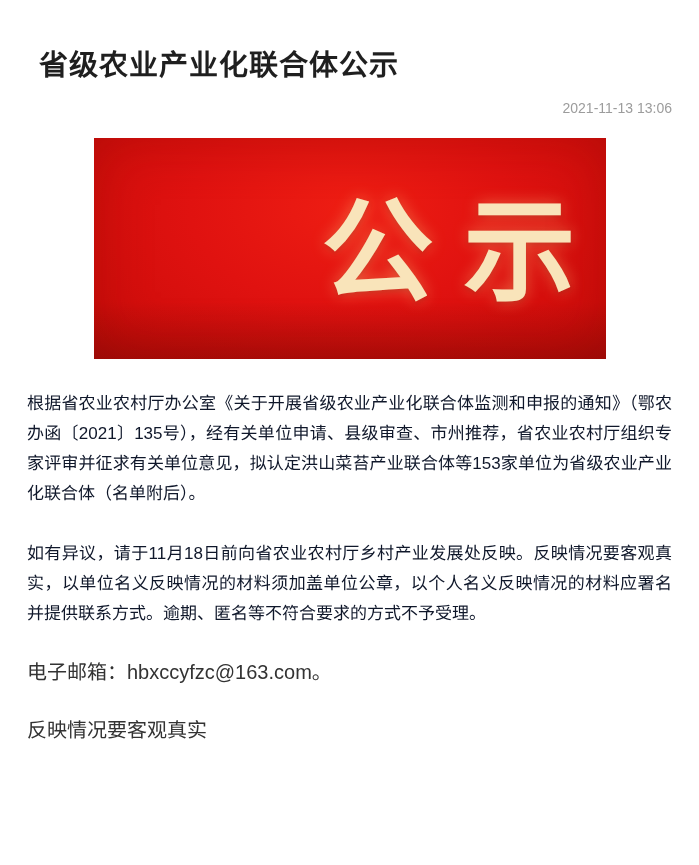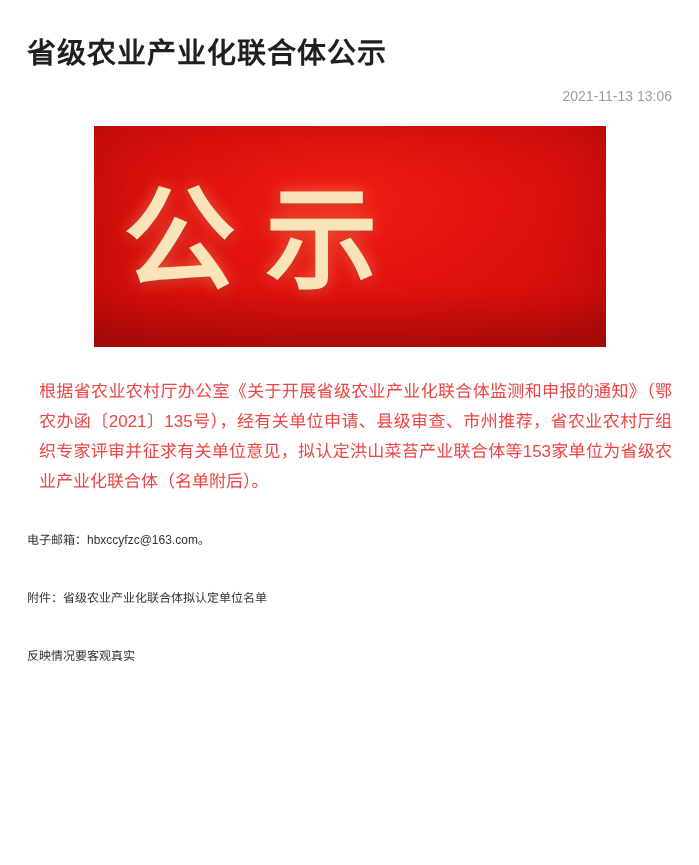--- a/index.html
+++ b/index.html
@@ -12,21 +12,21 @@
     height: 865px;
     overflow: hidden;
     font-family: "Liberation Sans", "DejaVu Sans", sans-serif;
   }
   .article {
     box-sizing: border-box;
     width: 699px;
     padding: 36px 27px 0 27px;
   }
   .page-title {
-    margin: 0;
+    margin: 12px;
     font-size: 29px;
     line-height: 34px;
     font-weight: 700;
     color: #1f1f1f;
     letter-spacing: 1px;
   }
   .publish-time {
     margin-top: 19px;
     font-size: 14px;
     line-height: 14px;
@@ -37,21 +37,21 @@
     position: relative;
     width: 512px;
     height: 221px;
     margin: 23px auto 0 auto;
     background:
       radial-gradient(ellipse 420px 260px at 50% 32%,
         #ee1d13 0%, #e01210 38%, #cf0d0b 70%, #b90b08 100%);
     box-shadow: inset 0 0 55px rgba(150, 12, 5, 0.45);
     display: flex;
     align-items: center;
-    justify-content: flex-start;
+    justify-content: flex-end;
     overflow: hidden;
   }
   .banner::after {
     content: "";
     position: absolute;
     inset: 0;
     background: linear-gradient(to top, rgba(110, 8, 4, 0.35) 0%, rgba(110, 8, 4, 0) 26%);
     pointer-events: none;
   }
   .banner-text {
@@ -59,49 +59,49 @@
     z-index: 1;
     font-size: 112px;
     font-weight: 900;
     color: #f9e4ba;
     letter-spacing: 30px;
     margin-left: 30px; 
     margin-top: -14px;
     text-shadow: 0 0 16px rgba(255, 195, 125, 0.45), 0 2px 4px rgba(120, 10, 5, 0.3);
   }
   .body-paragraph {
-    margin: 30px 0 0 12px;
+    margin: 30px 0 0 0;
     font-size: 17px;
     line-height: 30px;
-    color: #ef4444;
+    color: #0f172a;
     text-align: justify;
   }
   .short-line {
     margin: 28px 0 0 0;
-    font-size: 12px;
+    font-size: 20px;
     line-height: 30px;
     color: #333333;
   }
 </style>
 </head>
 <body>
 
 <article class="article">
 
   <h1 class="page-title">省级农业产业化联合体公示</h1>
 
   <div class="publish-time">2021-11-13 13:06</div>
 
   <div class="banner">
     <span class="banner-text">公示</span>
   </div>
 
   <p class="body-paragraph">根据省农业农村厅办公室《关于开展省级农业产业化联合体监测和申报的通知》（鄂农办函〔2021〕135号），经有关单位申请、县级审查、市州推荐，省农业农村厅组织专家评审并征求有关单位意见，拟认定洪山菜苔产业联合体等153家单位为省级农业产业化联合体（名单附后）。</p>
 
+  <p class="body-paragraph">如有异议，请于11月18日前向省农业农村厅乡村产业发展处反映。反映情况要客观真实，以单位名义反映情况的材料须加盖单位公章，以个人名义反映情况的材料应署名并提供联系方式。逾期、匿名等不符合要求的方式不予受理。</p>
 
   <p class="short-line">电子邮箱：hbxccyfzc@163.com。</p>
 
-  <p class="short-line">附件：省级农业产业化联合体拟认定单位名单</p>
 
   <p class="short-line">反映情况要客观真实</p>
 
 
 </article>
 
 </body></html>

